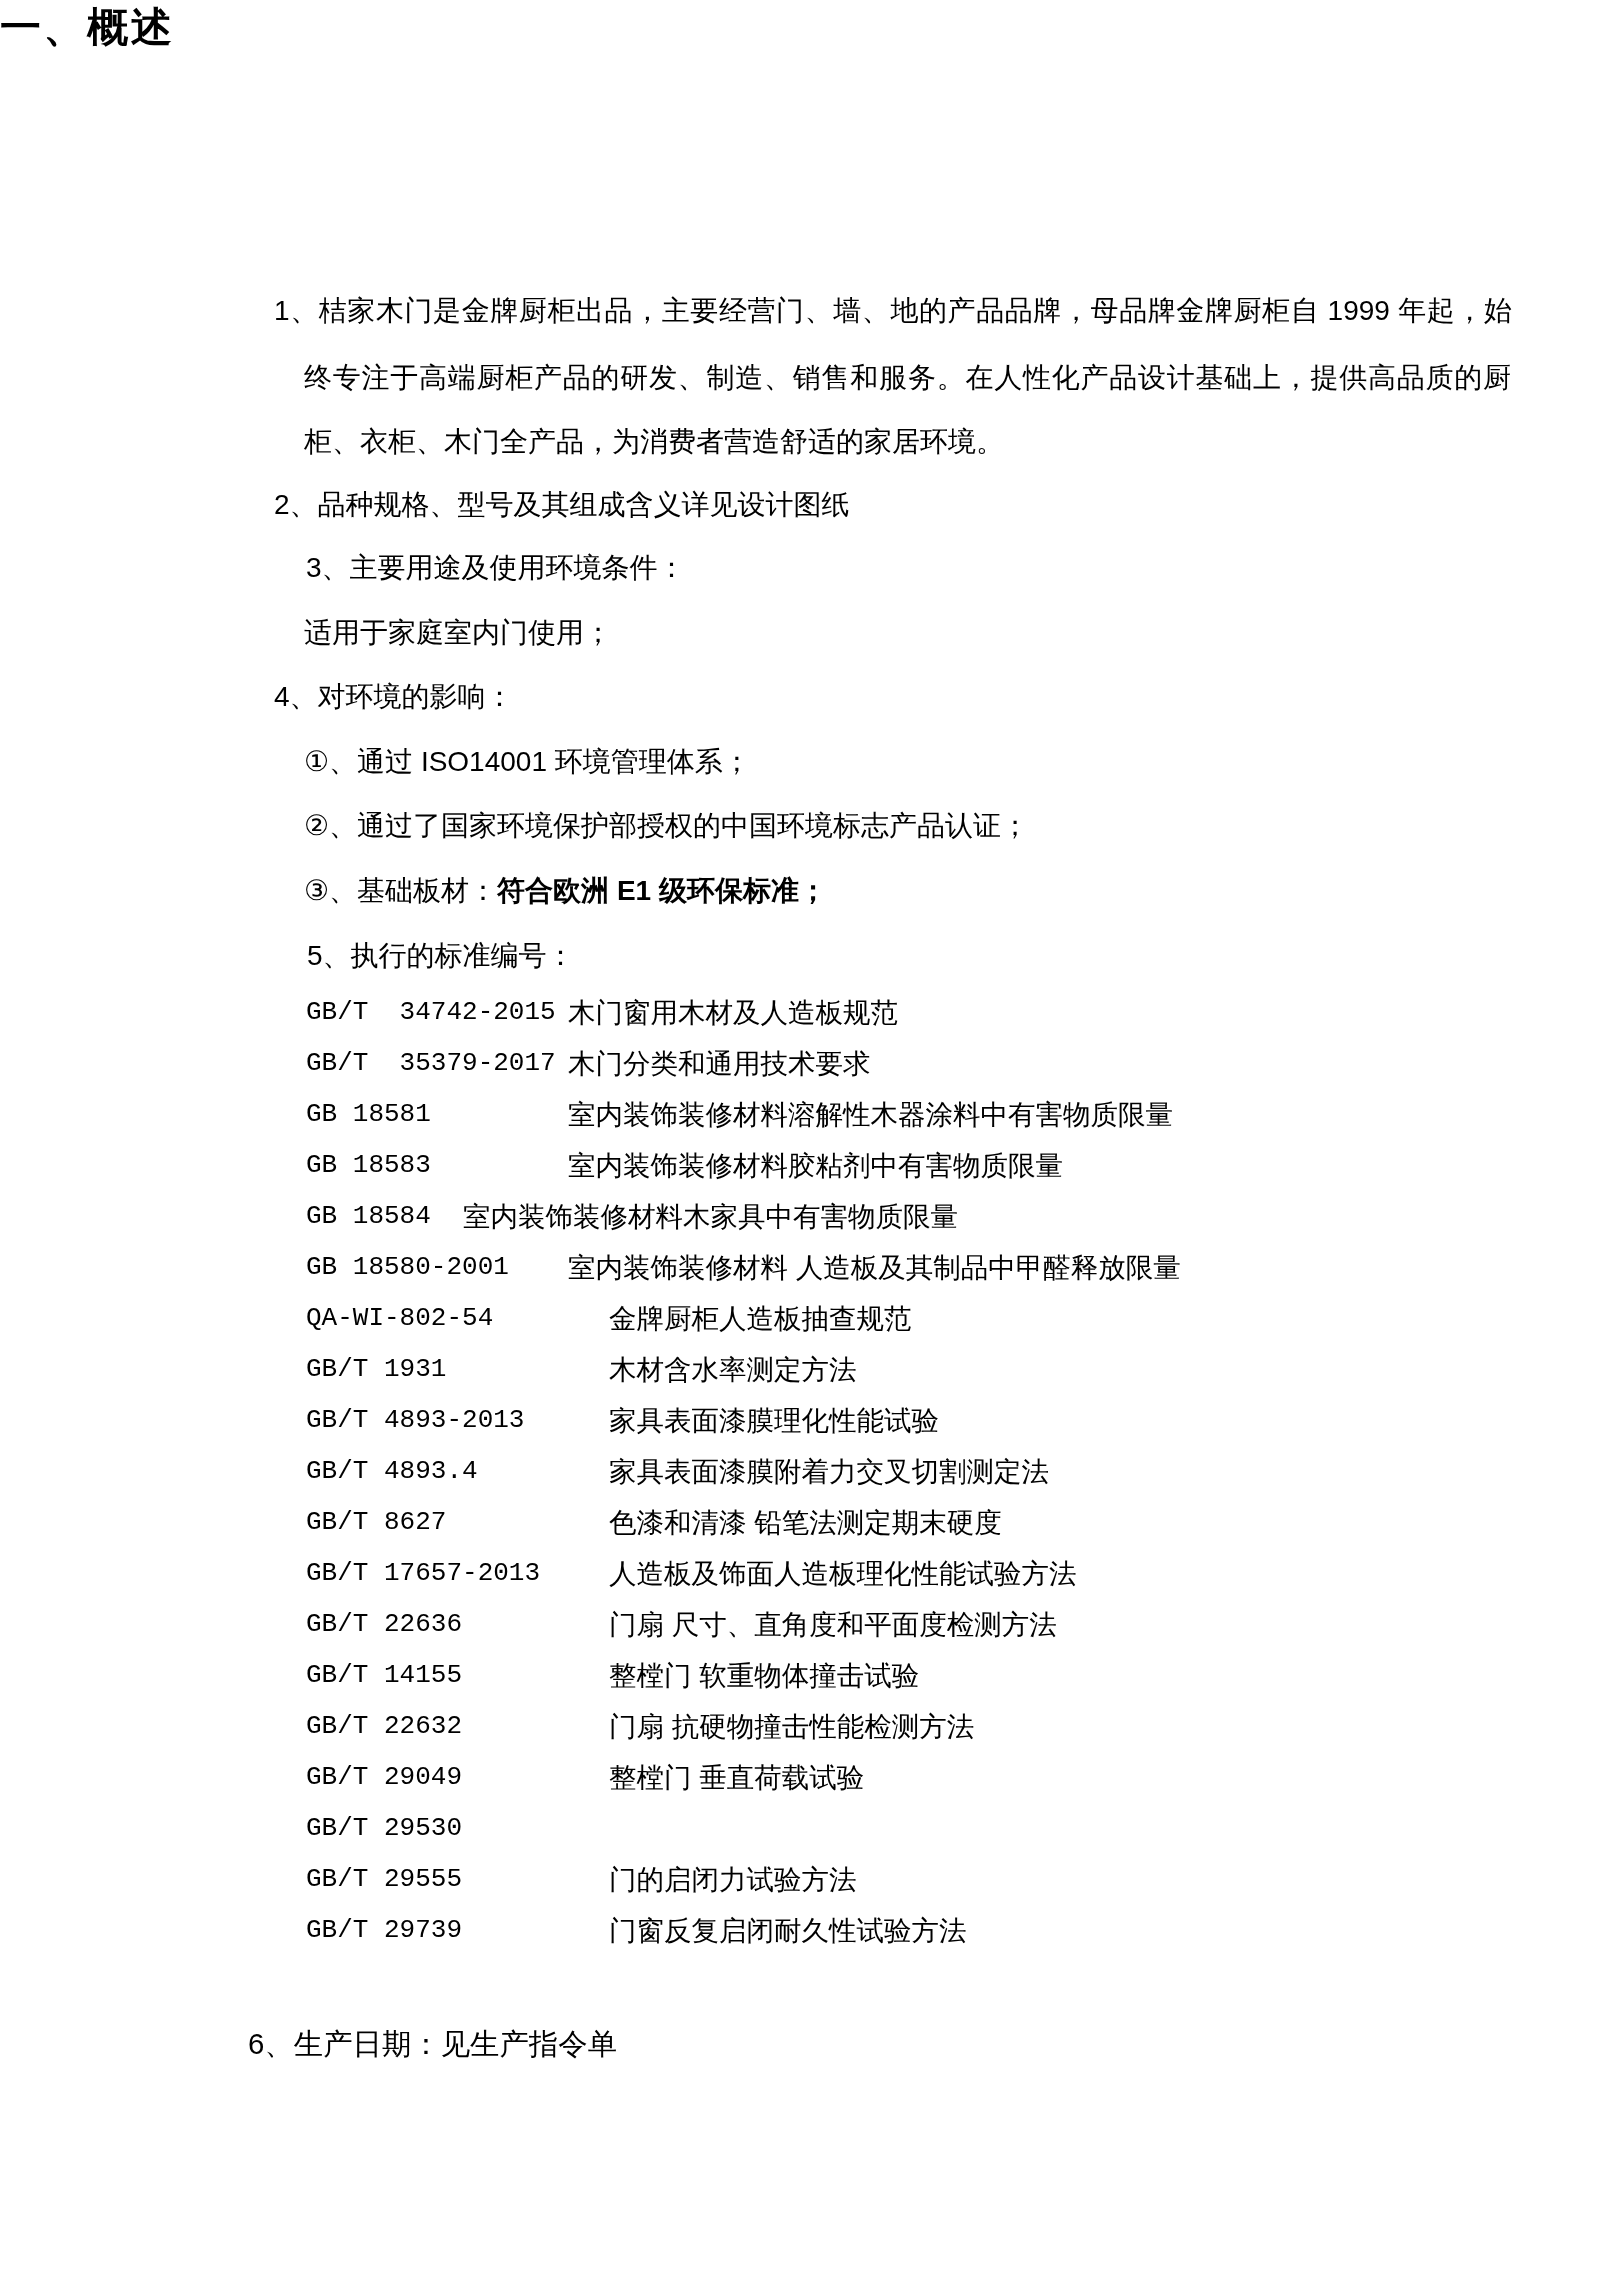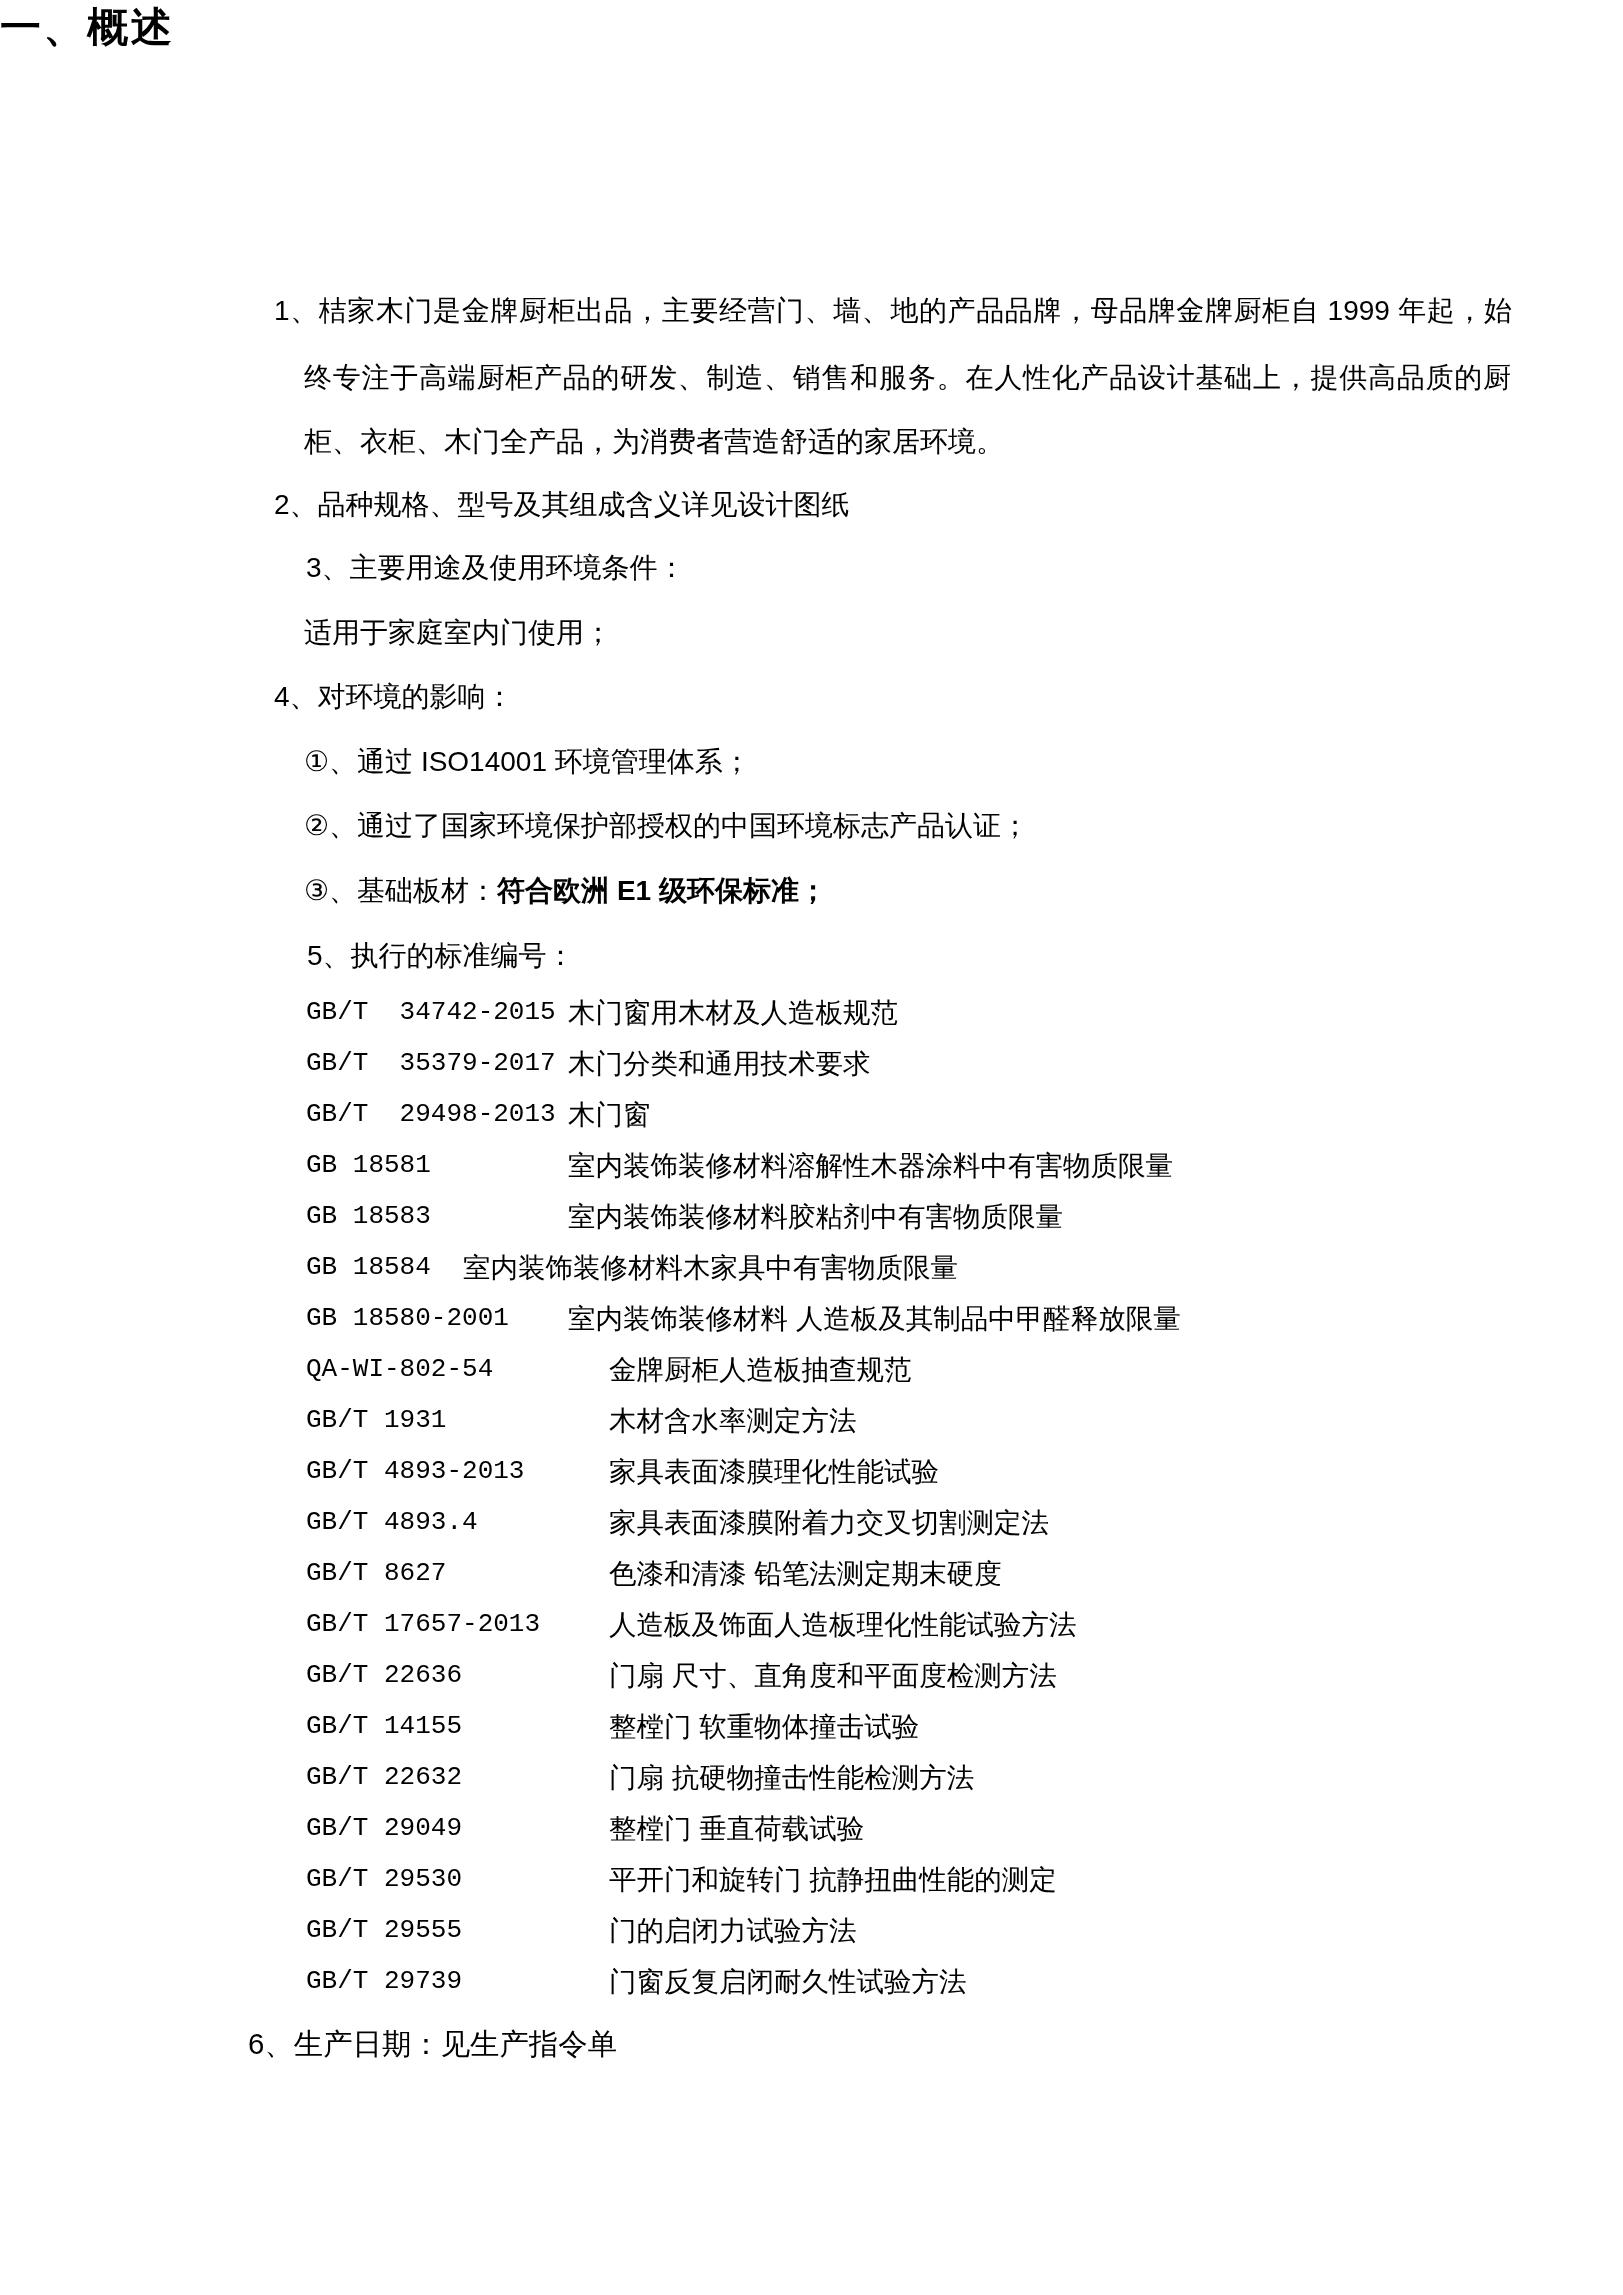--- a/index.html
+++ b/index.html
@@ -106,24 +106,20 @@
   <div class="standards">
     <div class="std-row">
         <span class="code">GB/T  34742-2015</span>
         <span class="desc da">木门窗用木材及人造板规范</span>
       </div>
     <div class="std-row">
         <span class="code">GB/T  35379-2017</span>
         <span class="desc da">木门分类和通用技术要求</span>
       </div>
     <div class="std-row">
-        <span class="code">GB/T  29498-2013</span>
-        <span class="desc da">木门窗</span>
-      </div>
-    <div class="std-row">
         <span class="code">GB 18581</span>
         <span class="desc da">室内装饰装修材料溶解性木器涂料中有害物质限量</span>
       </div>
     <div class="std-row">
         <span class="code">GB 18583</span>
         <span class="desc da">室内装饰装修材料胶粘剂中有害物质限量</span>
       </div>
     <div class="std-row">
         <span class="code">GB 18584</span>
         <span class="desc db">室内装饰装修材料木家具中有害物质限量</span>
@@ -167,21 +163,20 @@
     <div class="std-row">
         <span class="code">GB/T 22632</span>
         <span class="desc dc">门扇 抗硬物撞击性能检测方法</span>
       </div>
     <div class="std-row">
         <span class="code">GB/T 29049</span>
         <span class="desc dc">整樘门 垂直荷载试验</span>
       </div>
     <div class="std-row">
         <span class="code">GB/T 29530</span>
-        <span class="desc dc">平开门和旋转门 抗静扭曲性能的测定</span>
       </div>
     <div class="std-row">
         <span class="code">GB/T 29555</span>
         <span class="desc dc">门的启闭力试验方法</span>
       </div>
     <div class="std-row">
         <span class="code">GB/T 29739</span>
         <span class="desc dc">门窗反复启闭耐久性试验方法</span>
       </div>
   </div>

